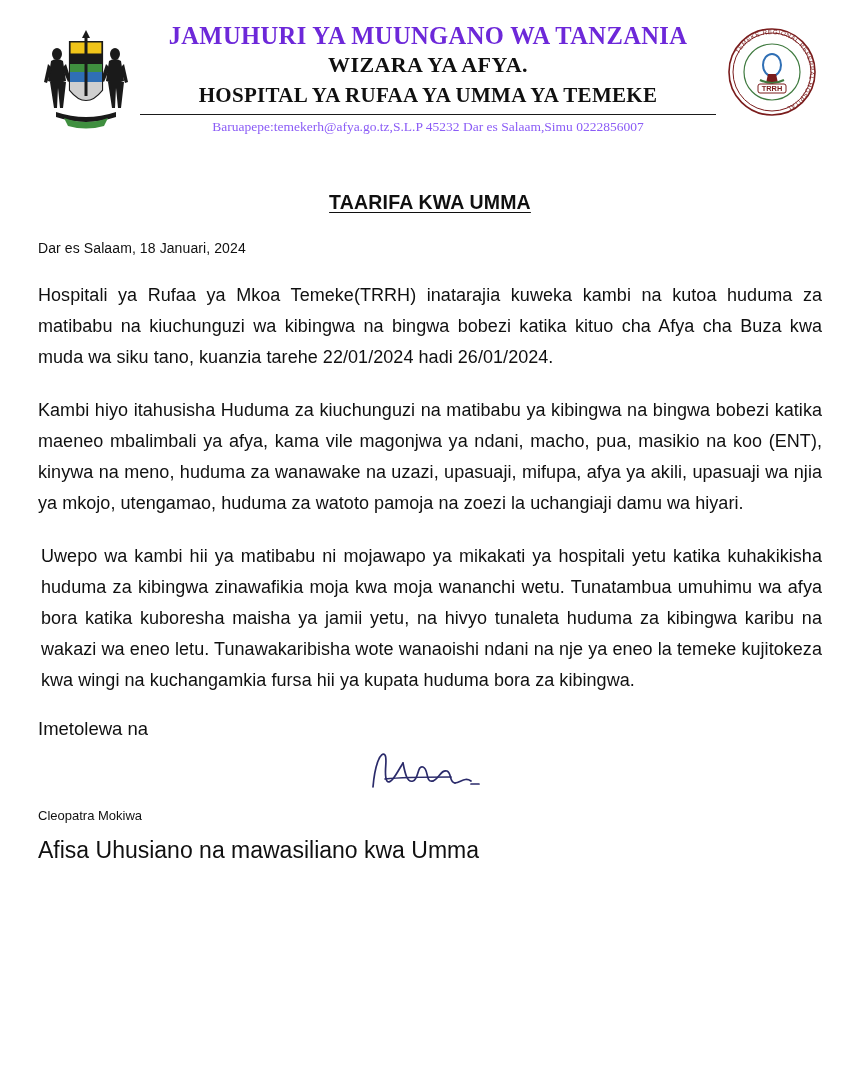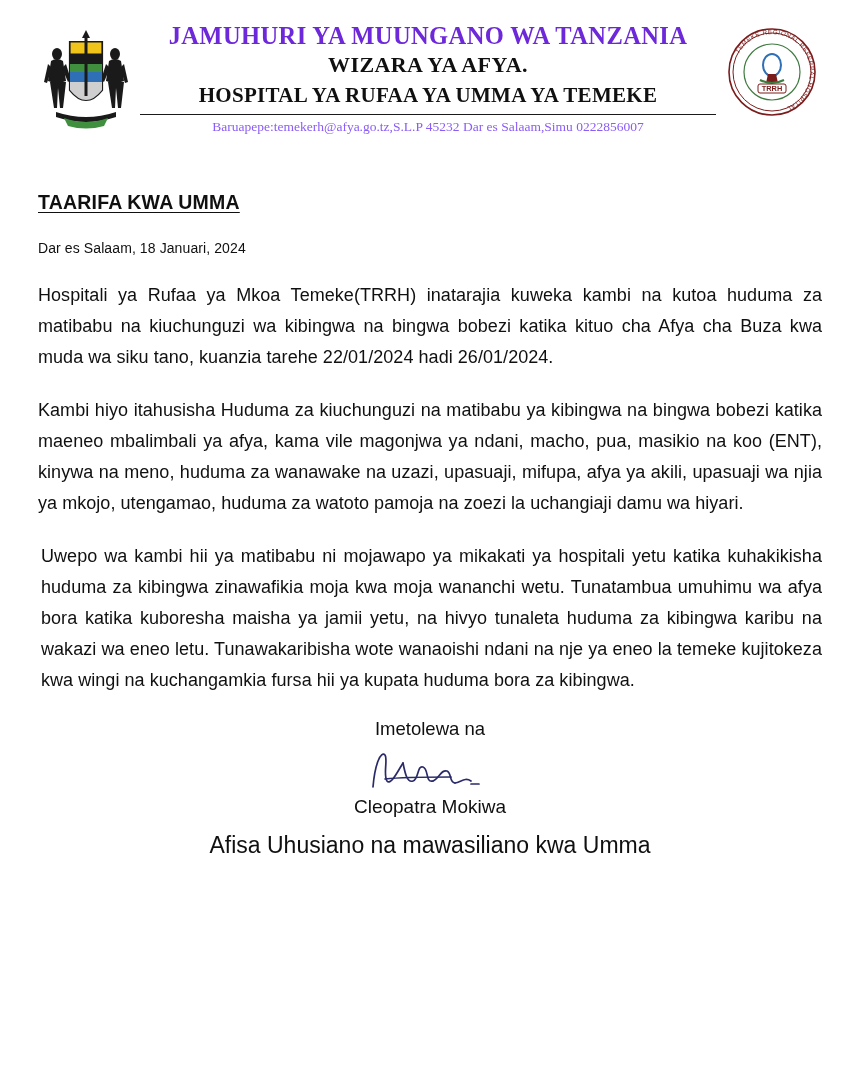--- a/index.html
+++ b/index.html
@@ -79,21 +79,21 @@
     flex: 0 0 96px;
     margin-top: 2px;
   }
 
   
   .doc {
     padding: 0 38px;
     margin-top: 56px;
   }
   .title-main {
-    text-align: left;
+    text-align: center;
     font-size: 19.5px;
     font-weight: bold;
     letter-spacing: 0.2px;
     text-decoration: underline;
     text-underline-offset: 3px;
     margin-bottom: 26px;
   }
   .title-sub {
     text-align: center;
     font-size: 18.5px;
@@ -114,35 +114,34 @@
     line-height: 1.72;
     text-align: justify;
     margin-bottom: 22px;
     letter-spacing: 0.05px;
   }
   .para.indent-slight { padding-left: 3px; }
 
   
   .sign-block {
     margin-top: 10px;
-    text-align: center;
   }
   .sign-label {
     font-size: 18.5px;
     margin-bottom: 2px;
   }
   .signature-mark {
     height: 54px;
     display: flex;
     align-items: center;
     justify-content: center;
   }
   .sign-name {
-    font-size: 19px;
-    margin-top: 0px;
+    font-size: 13px;
+    margin-top: 12px;
   }
   .sign-role {
     font-size: 23px;
     margin-top: 14px;
   }
 </style>
 </head>
 <body>
 
 <div class="letterhead">

